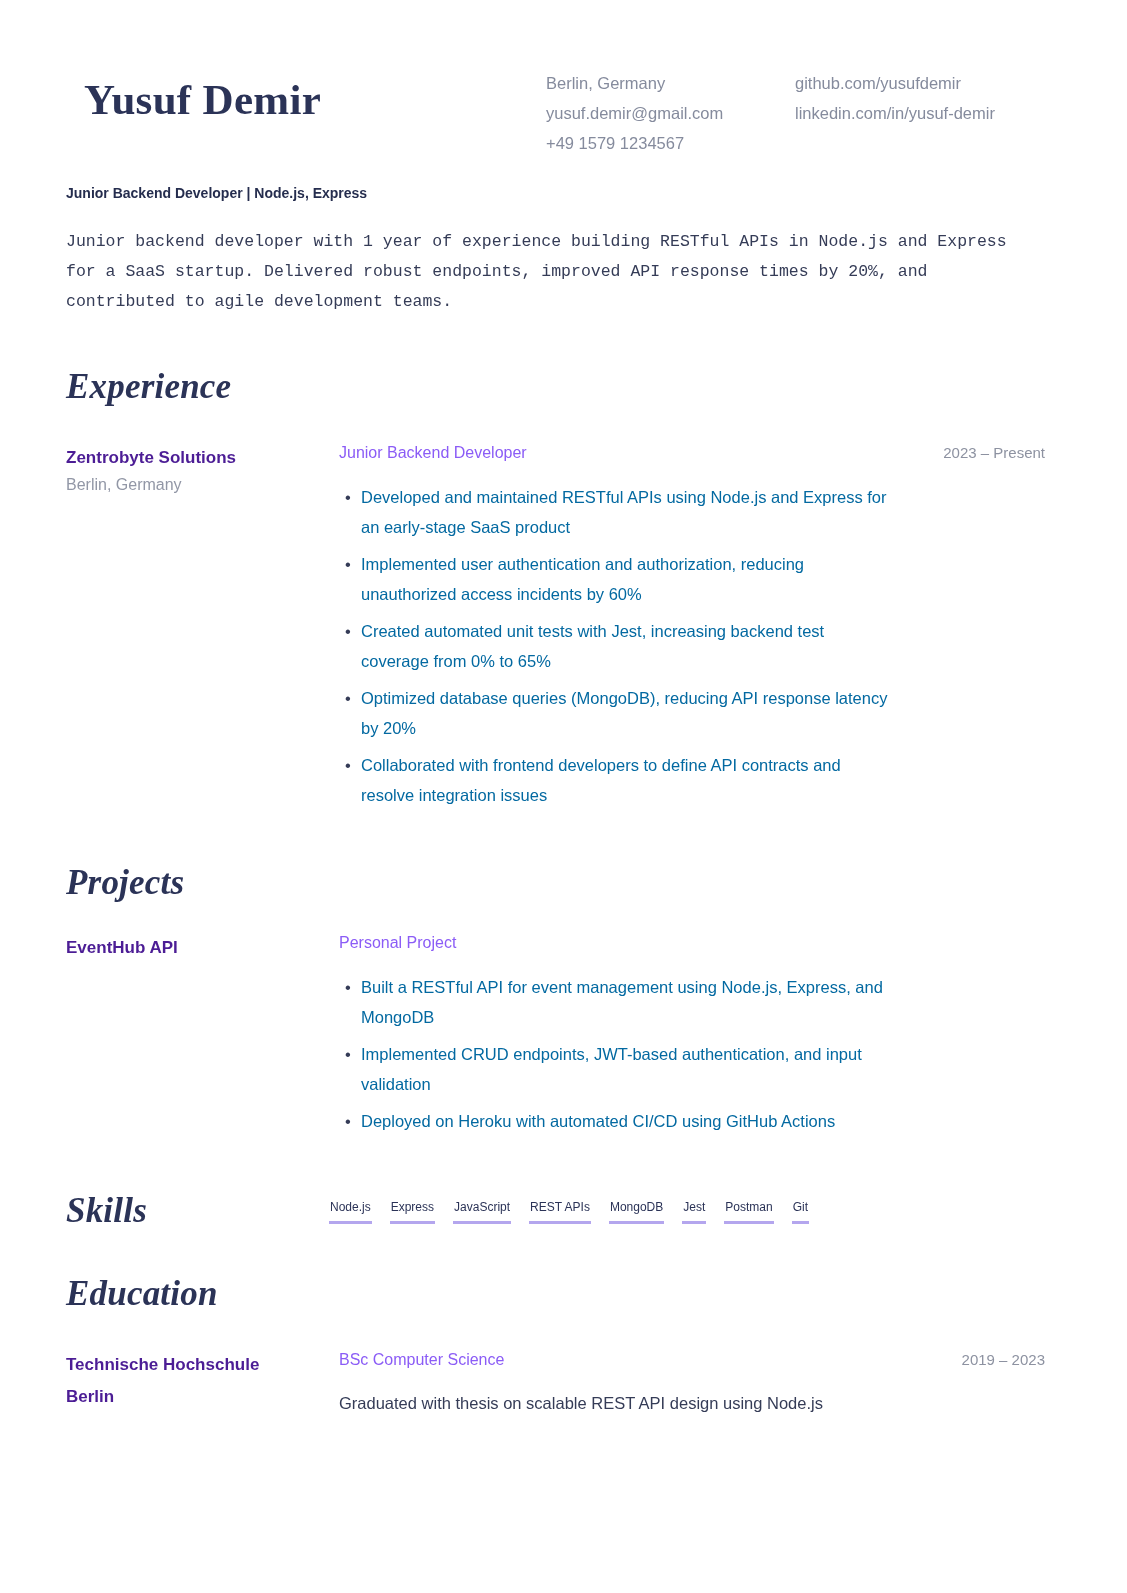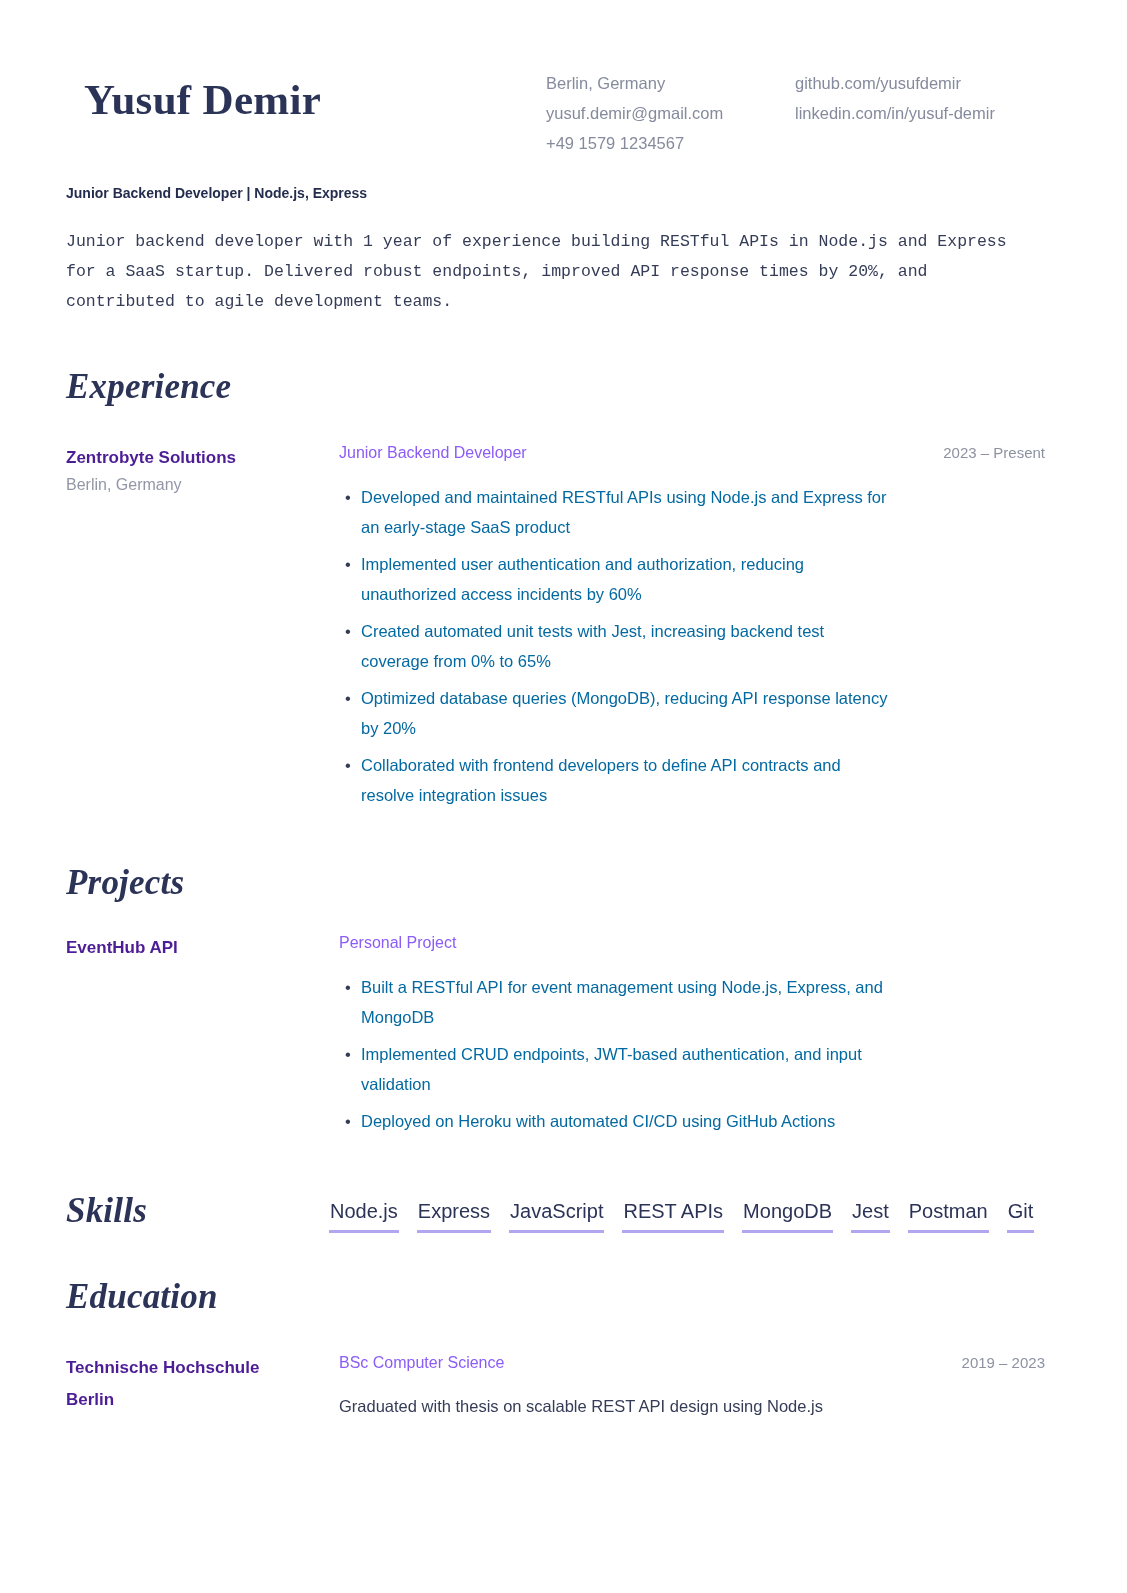--- a/index.html
+++ b/index.html
@@ -129,21 +129,21 @@
     grid-template-columns: 263px 1fr;
     align-items: start;
   }
   .skills-row {
     display: flex;
     flex-wrap: wrap;
     gap: 12px 18px;
     padding-top: 9px;
   }
   .skill {
-    font-size: 20px;
+    font-size: 12px;
     color: #2b3357;
     padding: 0 1px 7px;
     border-bottom: 3px solid #b4a6ee;
     white-space: nowrap;
   }
 
   
   .edu-note {
     margin-top: 17px;
     font-size: 16.5px;

